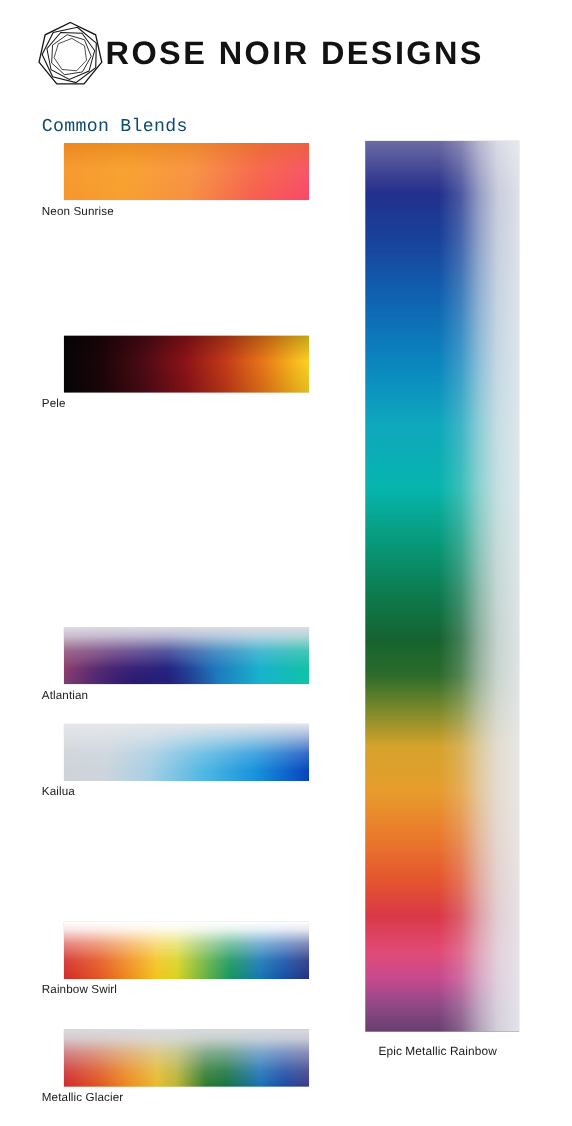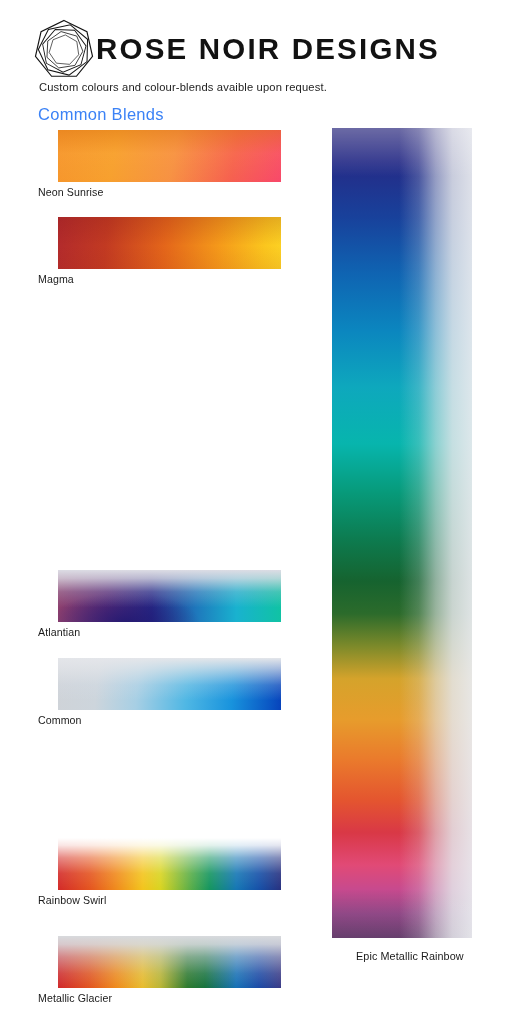--- a/index.html
+++ b/index.html
@@ -34,22 +34,23 @@
     font-size:11.2px;
     letter-spacing:0.15px;
     color:#1e1e1e;
     white-space:nowrap;
   }
 
   #section-title {
     position:absolute; left:38px; top:105px;
     font-size:16.5px;
     letter-spacing:0.3px;
-    color:#3b82f6;
-    white-space:nowrap;
+    color:#0c4a6e;
+    white-space:nowrap;
+    font-family:Liberation Mono, monospace;
   }
 
   
   #swatch-column { position:absolute; left:0; top:0; width:300px; height:1024px; }
 
   .swatch-item { position:absolute; left:38px; width:201px;padding-left:20px; }
 
   .swatch-chip {
     position:relative;
     width:223px; height:52px;
@@ -157,21 +158,20 @@
       rgba(255,255,255,0.0) 94%,
       rgba(255,255,255,0.06) 100%);
   }
 
   #epic-label {
     position:absolute; left:12px; top:822px;
     font-size:10.8px;
     letter-spacing:0.1px;
     color:#1a1a1a;
     white-space:nowrap;
-    margin-left:12px;
   }
 </style>
 </head>
 <body>
 
 <div id="header">
 
   <div id="logo-mark">
     <svg viewBox="0 0 100 100" xmlns="http://www.w3.org/2000/svg" fill="none" stroke="#151515" stroke-width="1.9" stroke-linejoin="miter">
       <polygon points="50,4 87,22 96,62 70,94 30,94 4,62 13,22"></polygon>
@@ -184,60 +184,59 @@
       <g transform="rotate(42 50 52) translate(50 52) scale(0.64) translate(-50 -52)">
         <polygon points="50,4 87,22 96,62 70,94 30,94 4,62 13,22"></polygon>
       </g>
       <g transform="rotate(56 50 52) translate(50 52) scale(0.52) translate(-50 -52)">
         <polygon points="50,4 87,22 96,62 70,94 30,94 4,62 13,22"></polygon>
       </g>
     </svg>
   </div>
 
   <div id="brand-title">ROSE NOIR DESIGNS</div>
-  <div id="tagline">Custom colours and colour-blends avaible upon request.</div>
   <div id="section-title">Common Blends</div>
 </div>
 
 <div id="swatch-column">
 
   <div class="swatch-item" style="top:130px">
     <div class="swatch-chip">
       <div class="layer g-neon-a"></div>
       <div class="layer g-neon-b"></div>
     </div>
     <div class="swatch-label">Neon Sunrise</div>
   </div>
 
-  <div class="swatch-item" style="top:217px">
-    <div class="swatch-chip">
-      <div class="layer g-magma-a"></div>
-      <div class="layer g-magma-b"></div>
-    </div>
-    <div class="swatch-label">Magma</div>
-  </div>
-
+
+  <div class="swatch-item" style="top:305px">
+    <div class="swatch-chip">
+      <div class="layer g-pele-a"></div>
+      <div class="layer g-pele-b"></div>
+    </div>
+    <div class="swatch-label">Pele</div>
+  </div>
 
 
 
   <div class="swatch-item" style="top:570px">
     <div class="swatch-chip">
       <div class="layer g-atl-a"></div>
       <div class="layer g-atl-c"></div>
       <div class="layer g-atl-b"></div>
     </div>
     <div class="swatch-label">Atlantian</div>
   </div>
 
   <div class="swatch-item" style="top:658px">
     <div class="swatch-chip">
       <div class="layer g-gla-a"></div>
       <div class="layer g-gla-b"></div>
     </div>
-    <div class="swatch-label">Common</div>
+    <div class="swatch-label">Kailua</div>
   </div>
 
 
   <div class="swatch-item" style="top:838px">
     <div class="swatch-chip">
       <div class="layer g-rsw-a"></div>
       <div class="layer g-rsw-b"></div>
     </div>
     <div class="swatch-label">Rainbow Swirl</div>
   </div>

